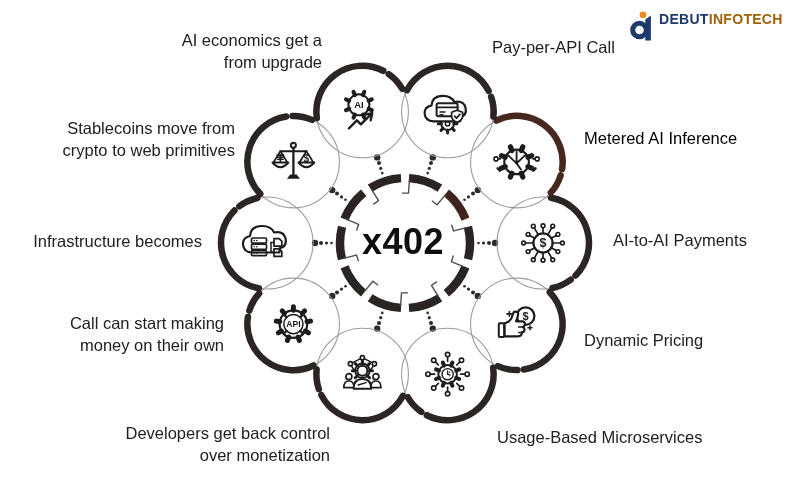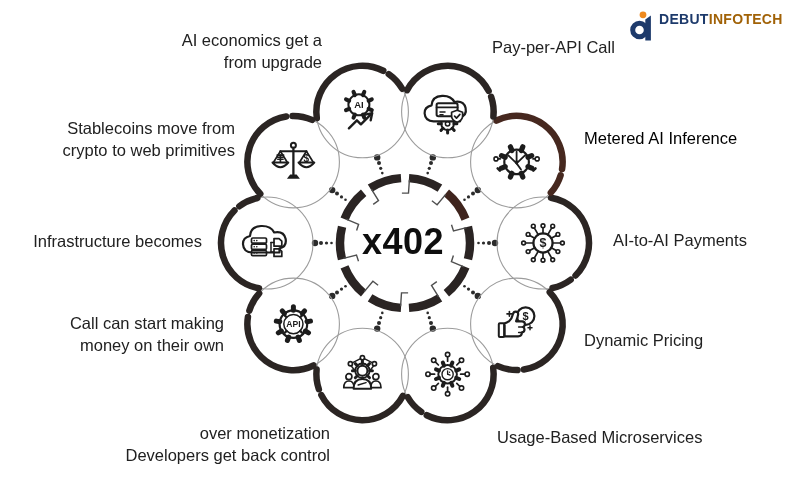--- a/index.html
+++ b/index.html
@@ -362,22 +362,22 @@
         <div>crypto to web primitives</div>
       </div>
       <div class="sat-label" style="top: 214px; right: 592px; text-align: left; color: rgb(33, 33, 33); margin-top: 16px;">
         <div>Infrastructure becomes</div>
       </div>
       <div class="sat-label" style="top: 312px; right: 570px; text-align: right; color: rgb(33, 33, 33);">
         <div>Call can start making</div>
         <div>money on their own</div>
       </div>
       <div class="sat-label" style="top: 422px; right: 464px; text-align: right; color: rgb(33, 33, 33);">
+        <div>Developers get back control</div>
         <div>over monetization</div>
-        <div>Developers get back control</div>
       </div>
       <div class="sat-label" style="top: 426px; left: 497px; color: rgb(33, 33, 33);">
         <div>Usage-Based Microservices</div>
       </div>
       <div class="sat-label" style="top: 329px; left: 584px; color: rgb(33, 33, 33);">
         <div>Dynamic Pricing</div>
       </div>
     </div>
 
   <div class="center-label">x402</div>

